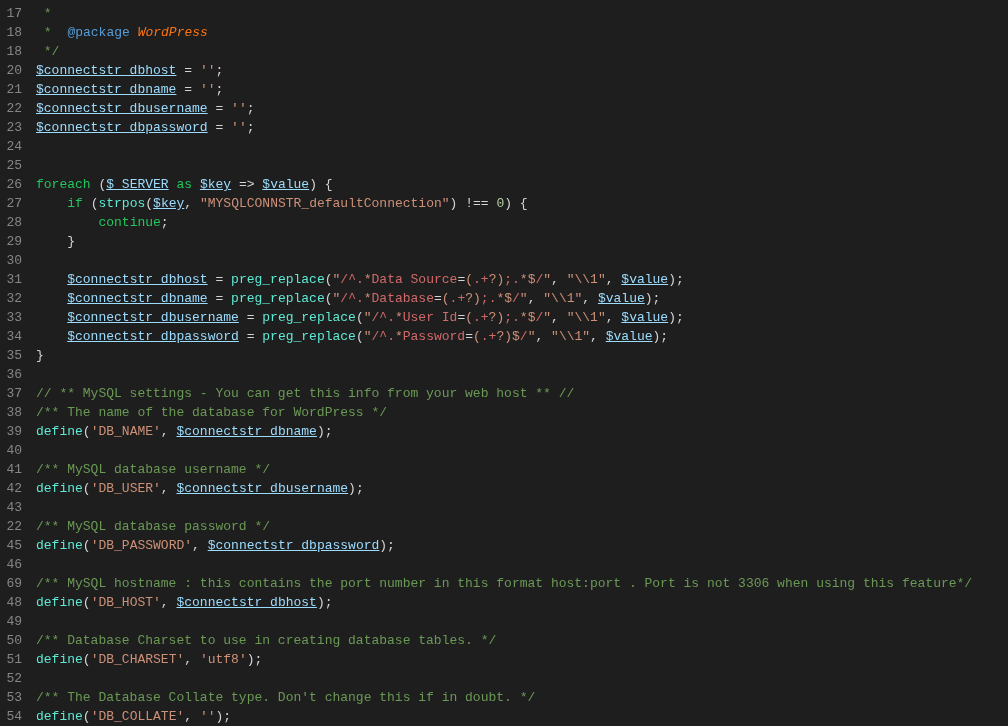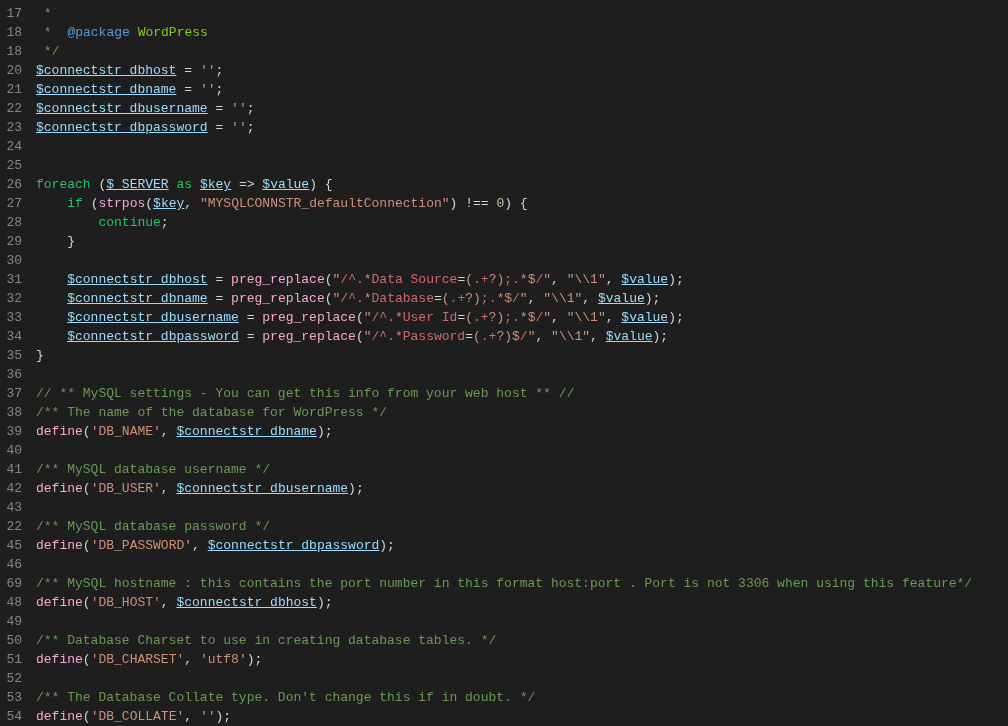--- a/index.html
+++ b/index.html
@@ -30,26 +30,26 @@
   flex: 1;
   padding-left: 8px;
   white-space: pre;
   overflow: hidden;
 }
 .line-num { height: 19px; }
 .code-line { height: 19px; }
 
 .c-comment  { color: #6a9955; }
 .c-doctag   { color: #569cd6; margin-left: 8px; }
-.c-docident { color: #84cc16; }
+.c-docident { color: #f97316; font-style: italic; }
 .c-keyword  { color: #22c55e; }
 .c-var      { color: #9cdcfe; text-decoration: underline; }
 .c-op       { color: #d4d4d4; }
 .c-punct    { color: #d4d4d4; }
-.c-func     { color: #f9a8d4; }
+.c-func     { color: #5eead4; }
 .c-string   { color: #ce9178; }
 .c-regex    { color: #d16969; }
 .c-regcls   { color: #ce9178; }
 .c-num      { color: #b5cea8; }
 .c-plain    { color: #d4d4d4; }
 </style>
 </head>
 <body>
 
 <div class="editor">

